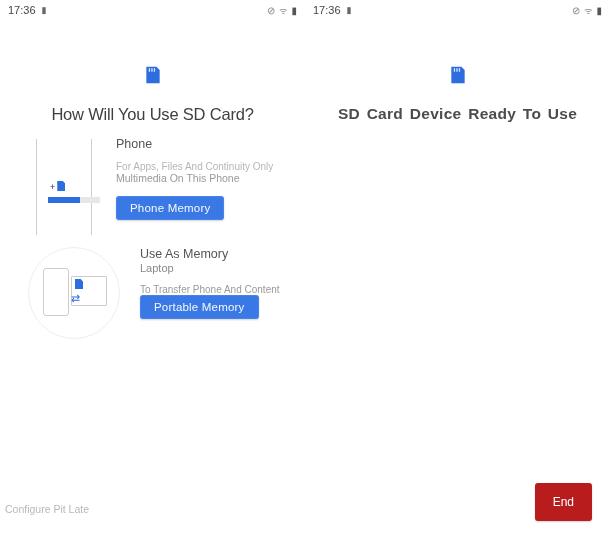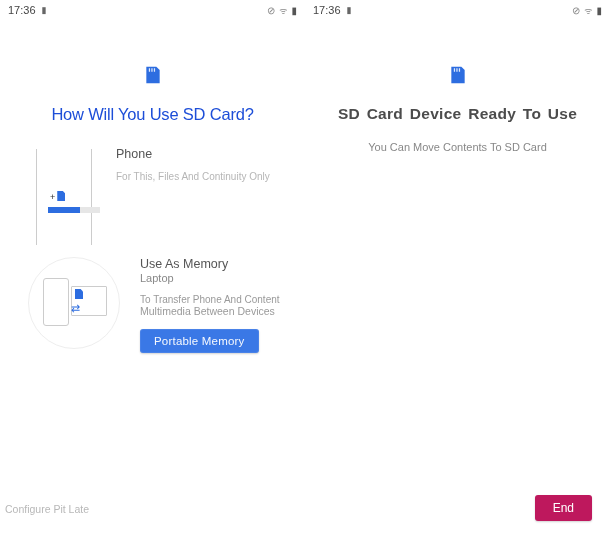--- a/index.html
+++ b/index.html
@@ -4,21 +4,21 @@
   <style>
     * { margin: 0; padding: 0; box-sizing: border-box; }
     body { font-family: -apple-system, BlinkMacSystemFont, 'Segoe UI', sans-serif; background: #fff; width: 610px; height: 539px; overflow: hidden; position: relative; }
     .container { display: flex; width: 610px; height: 539px; }
     .panel { width: 305px; position: relative; }
     .status-bar { height: 20px; display: flex; justify-content: space-between; align-items: center; padding: 4px 8px; font-size: 11px; color: #444; }
     .status-left { display: flex; align-items: center; gap: 6px; }
     .status-right { display: flex; align-items: center; gap: 4px; }
     .sd-icon-hero { width: 20px; height: 20px; margin: 45px auto 20px; }
     .sd-svg { display: block; }
-    .title { font-size: 16.5px; text-align: center; color: #1d4ed8; font-weight: 400; letter-spacing: -0.2px; padding: 0 10px; margin-bottom: 15px; }
+    .title { font-size: 16.5px; text-align: center; color: #404040; font-weight: 400; letter-spacing: -0.2px; padding: 0 10px; margin-bottom: 5px; }
     .option-block { display: flex; padding: 8px 20px 0 18px; }
     .illustration { width: 82px; height: 102px; flex-shrink: 0; position: relative; margin-right: 16px; }
     .illustration-portable { width: 92px; height: 92px; border-radius: 50%; border: 1px solid #eee; margin-left: 10px; margin-right: 20px; flex-shrink: 0; position: relative; }
     .phone-outline { position: absolute; top: 2px; left: 18px; width: 56px; height: 96px; border: 1px solid #ccc; border-top: none; border-bottom: none; }
     .plus-sd { position: absolute; top: 44px; left: 32px; font-size: 9px; color: #333; }
     .prog-bar { position: absolute; top: 60px; left: 30px; width: 52px; height: 6px; background: #e6e6e6; }
     .prog-fill { width: 32px; height: 6px; background: #2d6de0; }
     .port-phone { position: absolute; left: 14px; top: 20px; width: 26px; height: 48px; border: 1px solid #ccc; border-radius: 3px; }
     .port-laptop { position: absolute; right: 12px; top: 28px; width: 36px; height: 30px; border: 1px solid #ccc; border-radius: 1px; }
     .port-sd { position: absolute; left: 44px; top: 26px; }
@@ -29,21 +29,21 @@
     .opt-desc1 { font-size: 10px; color: #b6b6b6; }
     .opt-desc2 { font-size: 10.5px; color: #999; margin-bottom: 12px; }
     .btn-primary { display: inline-block; background: #3a78e6; color: #fff; font-size: 11.5px; padding: 6px 14px; border-radius: 3px; box-shadow: 0 1px 2px rgba(0,0,0,.18), inset 0 0 0 1px rgba(255,255,255,.08); cursor: pointer; text-align: center; letter-spacing: 0.2px; }
     .btn-primary .inner { opacity: 0.95; }
     .divider-row { display: flex; align-items: center; margin: 14px 20px 14px 20px; }
     .divider-line { flex: 1; height: 1px; background: #e2e2e2; }
     .divider-text { padding: 0 10px; font-size: 10.5px; color: #aaa; letter-spacing: 1px; }
     .ready-text { text-align: center; font-size: 11px; color: #888; margin-top: 6px; }
     .footer-left { position: absolute; bottom: 24px; left: 5px; font-size: 10.5px; color: #b8b8b8; }
     .footer-right { position: absolute; bottom: 18px; right: 18px; }
-    .btn-end { background: #be185d; color: #fff; font-size: 12px; padding: 6px 18px; border-radius: 3px; box-shadow: 0 1px 2px rgba(0,0,0,.18); cursor: pointer; }
+    .btn-end { background: #b91c1c; color: #fff; font-size: 12px; padding: 12px 18px; border-radius: 3px; box-shadow: 0 1px 2px rgba(0,0,0,.18); cursor: pointer; }
     .title-right { font-size: 15.5px; text-align: center; color: #4c4c4c; font-weight: 700; letter-spacing: 0.3px; padding: 0 10px; word-spacing: 2px; margin-bottom: 18px; }
     .small-sd { display: inline-block; width: 8px; height: 10px; background: #2d6de0; vertical-align: -1px; clip-path: polygon(0 0, 70% 0, 100% 25%, 100% 100%, 0 100%); margin-left: 2px; }
   </style>
 </head>
 <body>
 
 <div class="container">
 
   <div class="panel">
     <div class="status-bar">
@@ -70,37 +70,38 @@
     <div class="option-block">
       <div class="illustration">
         <div class="phone-outline"></div>
         <div class="plus-sd"><span>+</span><span class="small-sd"></span></div>
         <div class="prog-bar">
             <div class="prog-fill"></div>
           </div>
       </div>
       <div class="opt-text">
         <div class="opt-sub">Phone</div>
-        <div class="opt-desc1">For This, Files And Continuity Only</div>
+        <div class="opt-desc1">For Apps, Files And Continuity Only</div>
+        <div class="opt-desc2">Multimedia On This Phone</div>
+        <div class="btn-primary"><span class="inner">Phone Memory</span></div>
       </div>
     </div>
 
 
     <div class="option-block">
       <div class="illustration-portable">
         <div class="port-phone"></div>
         <div class="port-laptop"></div>
         <div class="port-sd"><span class="small-sd"></span></div>
         <div class="port-arrows">⇄</div>
       </div>
       <div class="opt-text">
         <div class="opt-heading" style="color:#555;font-weight:500">Use As Memory</div>
         <div class="opt-sub" style="font-size:11px;color:#888">Laptop</div>
         <div class="opt-desc1" style="color:#9a9a9a">To Transfer Phone And Content</div>
-        <div class="opt-desc2" style="color:#9a9a9a">Multimedia Between Devices</div>
         <div class="btn-primary"><span class="inner">Portable Memory</span></div>
       </div>
     </div>
 
     <div class="footer-left">Configure Pit Late</div>
   </div>
 
   <div class="panel">
     <div class="status-bar">
       <div class="status-left">
@@ -115,19 +116,18 @@
     </div>
 
     <div class="sd-icon-hero">
       <svg class="sd-svg" width="20" height="20" viewBox="0 0 24 24">
           <path fill="#2d6de0" d="M4 2h12l4 4v16H4V2z"></path>
           <path fill="#fff" d="M7 4h1.5v4H7zM10 4h1.5v4H10zM13 4h1.5v4H13z" opacity=".85"></path>
         </svg>
     </div>
 
     <h1 class="title-right">SD Card Device Ready To Use</h1>
-    <div class="ready-text">You Can Move Contents To SD Card</div>
 
     <div class="footer-right">
       <div class="btn-end"><span>End</span></div>
     </div>
   </div>
 </div>
 
 </body></html>

